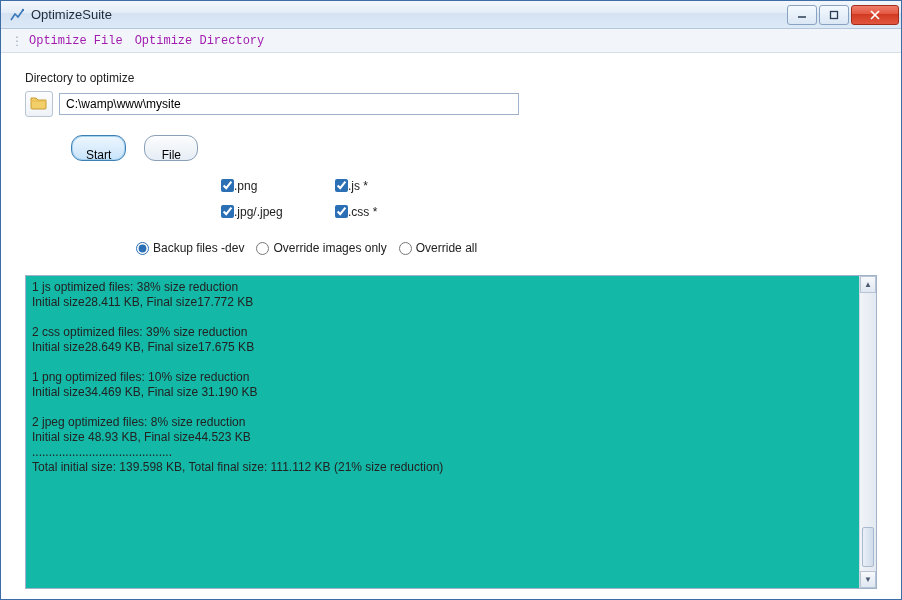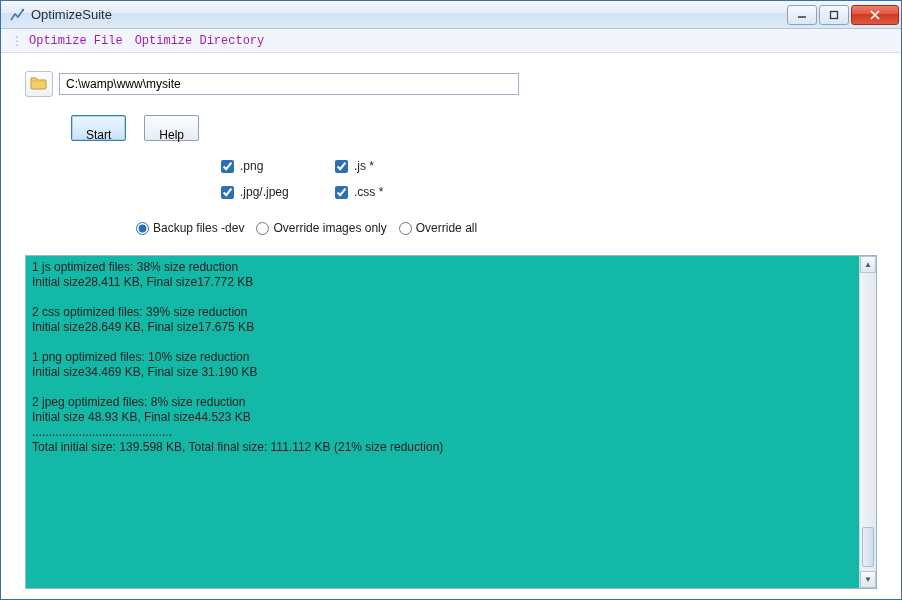--- a/index.html
+++ b/index.html
@@ -91,40 +91,40 @@
   border: 1px solid #9fb2c9;
   padding: 2px 6px;
   font-size: 12px;
   font-family: inherit;
 }
 .action-row { display:flex; gap:18px; margin: 0 0 18px 46px; }
 .btn {
   min-width: 54px; height: 24px;
   border: 1px solid #8a9fb8;
   background: linear-gradient(to bottom,#fcfdfe,#e6edf5);
-  border-radius: 2px;
+  border-radius: 11px;
   font-size: 12px;
   padding: 12px 14px;
   cursor: pointer;
   font-family: inherit;
 }
 .btn.primary {
   border-color: #3c7fb1;
   background: linear-gradient(to bottom,#eef7ff,#c8e3f9);
   box-shadow: 0 0 0 1px #a7d1f0 inset;
 }
 .check-grid {
   margin-left: 196px;
   display: grid;
   grid-template-columns: 110px 110px;
   row-gap: 12px;
   column-gap: 4px;
   margin-bottom: 22px;
 }
-.chk { display:flex; align-items:center; gap:6px; font-size:12px; color:#222; }
+.chk { display:flex; align-items:flex-start; font-size:12px; color:#222; }
 .chk input[type=checkbox] { width:13px; height:13px; accent-color:#2b6fb5; cursor:pointer;}
 .radio-row { margin-left: 111px; display:flex; gap:12px; align-items:center; margin-bottom: 20px; }
 .rd { display:flex; align-items:center; gap:4px; font-size:12px; color:#222; }
 .rd input[type=radio]{ cursor:pointer; accent-color:#2b6fb5;}
 .note { color:#222; font-size:12px; margin-bottom: 28px; }
 .output-wrap {
   flex:1;
   border: 1px solid #9fb2c9;
   background:#14b8a6;
   position: relative;
@@ -198,35 +198,36 @@
 
 
   <div class="toolbar2">
     <span style="color:#9aa7b8;letter-spacing:-2px;">⋮</span>
     <div class="ti">Optimize File</div>
     <div class="ti">Optimize Directory</div>
   </div>
 
   <div class="content">
 
+    <div class="label">Directory to optimize</div>
     <div class="dir-row">
       <div class="folder-btn">
         <span>
           <svg width="18" height="16" viewBox="0 0 18 16">
               <path d="M1 3 h5 l2 2 h8 v8 a1 1 0 0 1 -1 1 h-13 a1 1 0 0 1 -1 -1 z" fill="#f3cf6a" stroke="#c99a2e"></path>
               <path d="M1 6 h15" stroke="#e8b94a"></path>
             </svg>
         </span>
       </div>
       <input class="dir-input" type="text" value="C:\wamp\www\mysite" style="">
     </div>
 
     <div class="action-row">
       <button class="btn primary">Start</button>
-      <button class="btn">Help</button>
+      <button class="btn">File</button>
     </div>
 
     <div class="check-grid">
       <label class="chk">
           <input type="checkbox" checked="" style="">
           <span>.png</span>
         </label>
       <label class="chk">
           <input type="checkbox" checked="" style="">
           <span>.js *</span>

